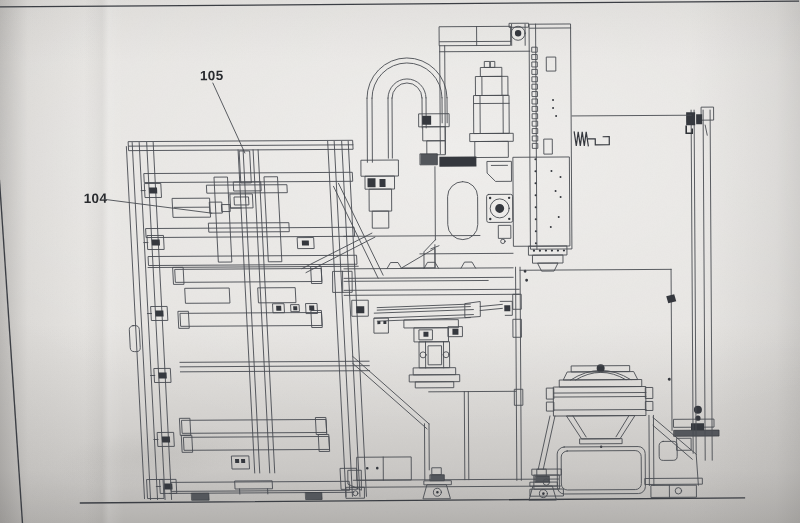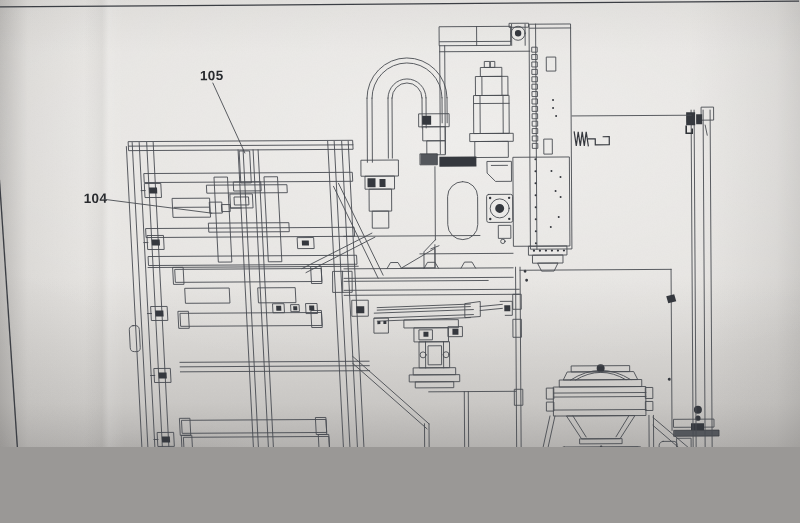--- a/index.html
+++ b/index.html
@@ -1,17 +1,17 @@
 <!DOCTYPE html>
 <html><head>
 <meta charset="utf-8">
 <style>
   html,body{margin:0;padding:0;background:#9a9896;}
   .photo{
-    width:800px;height:447px;position:relative;overflow:hidden;
+    width:800px;height:523px;position:relative;overflow:hidden;
     background:
       radial-gradient(130% 100% at 58% 30%, rgba(255,255,255,.38) 0%, rgba(255,255,255,0) 55%),
       linear-gradient(90deg, rgba(92,90,88,.30) 0%, rgba(150,148,145,.12) 3.5%, rgba(150,148,145,0) 12%, rgba(150,148,145,0) 86%, rgba(120,118,116,.14) 97%, rgba(100,98,96,.22) 100%),
       linear-gradient(180deg, rgba(140,138,136,.10) 0%, rgba(140,138,136,0) 12%, rgba(140,138,136,0) 62%, rgba(104,102,100,.22) 90%, rgba(90,88,86,.36) 100%),
       #e6e4e1;
     font-family:"Liberation Sans", sans-serif;
     text-align:right;
   }
   .crease-v{position:absolute;left:84px;top:0;width:40px;height:100%;
     background:linear-gradient(90deg, transparent, rgba(95,93,90,.07) 45%, rgba(255,255,255,.10) 62%, transparent);}

